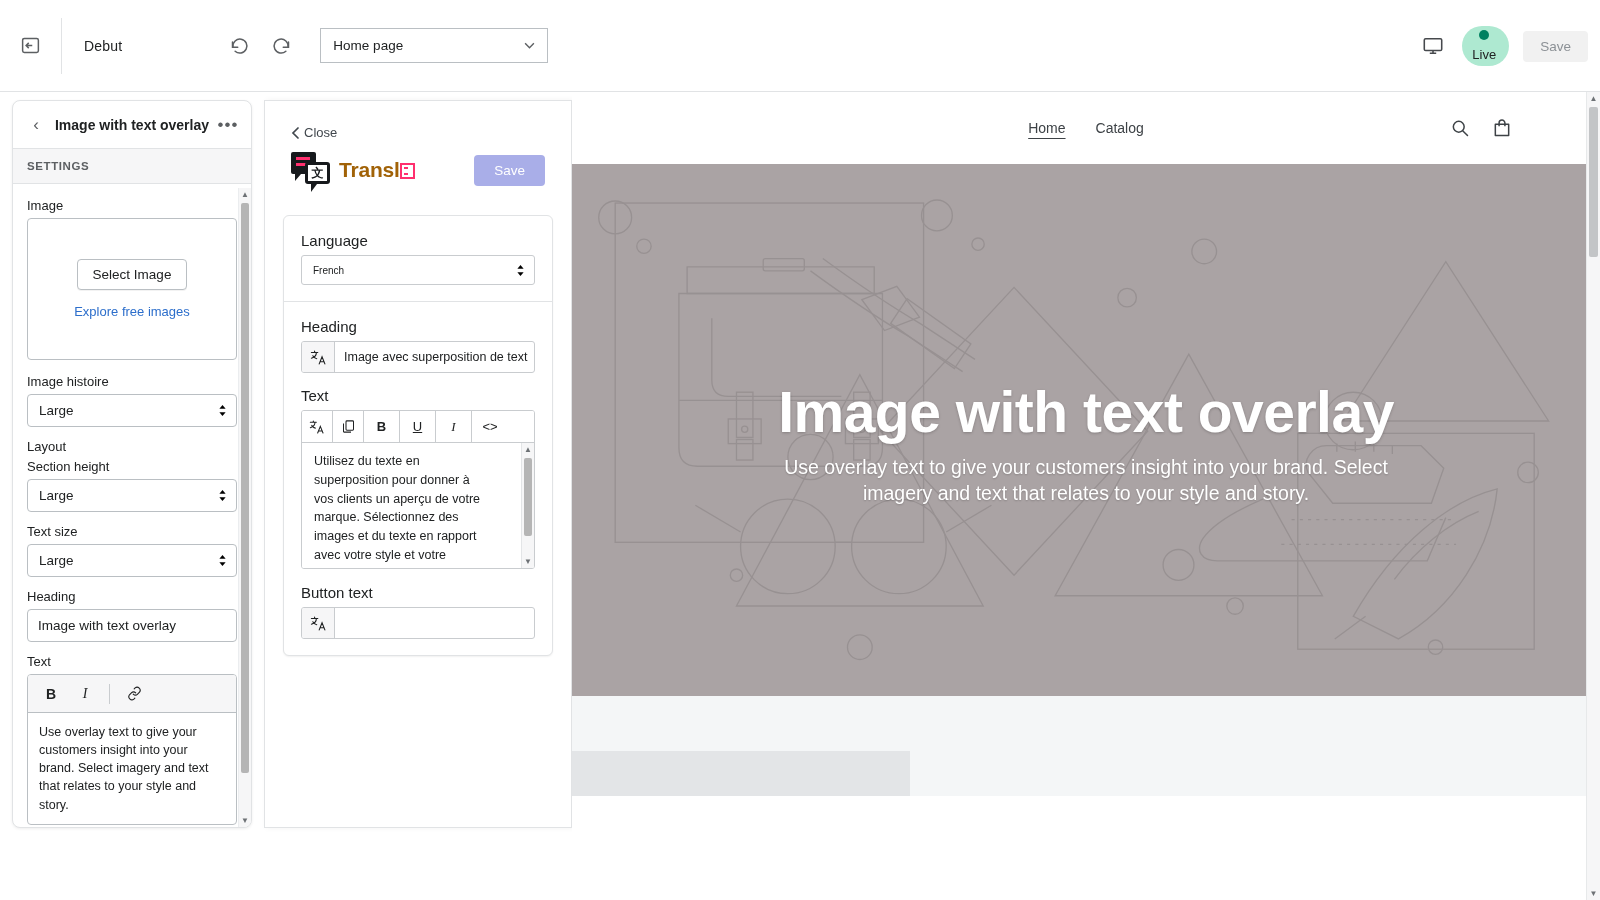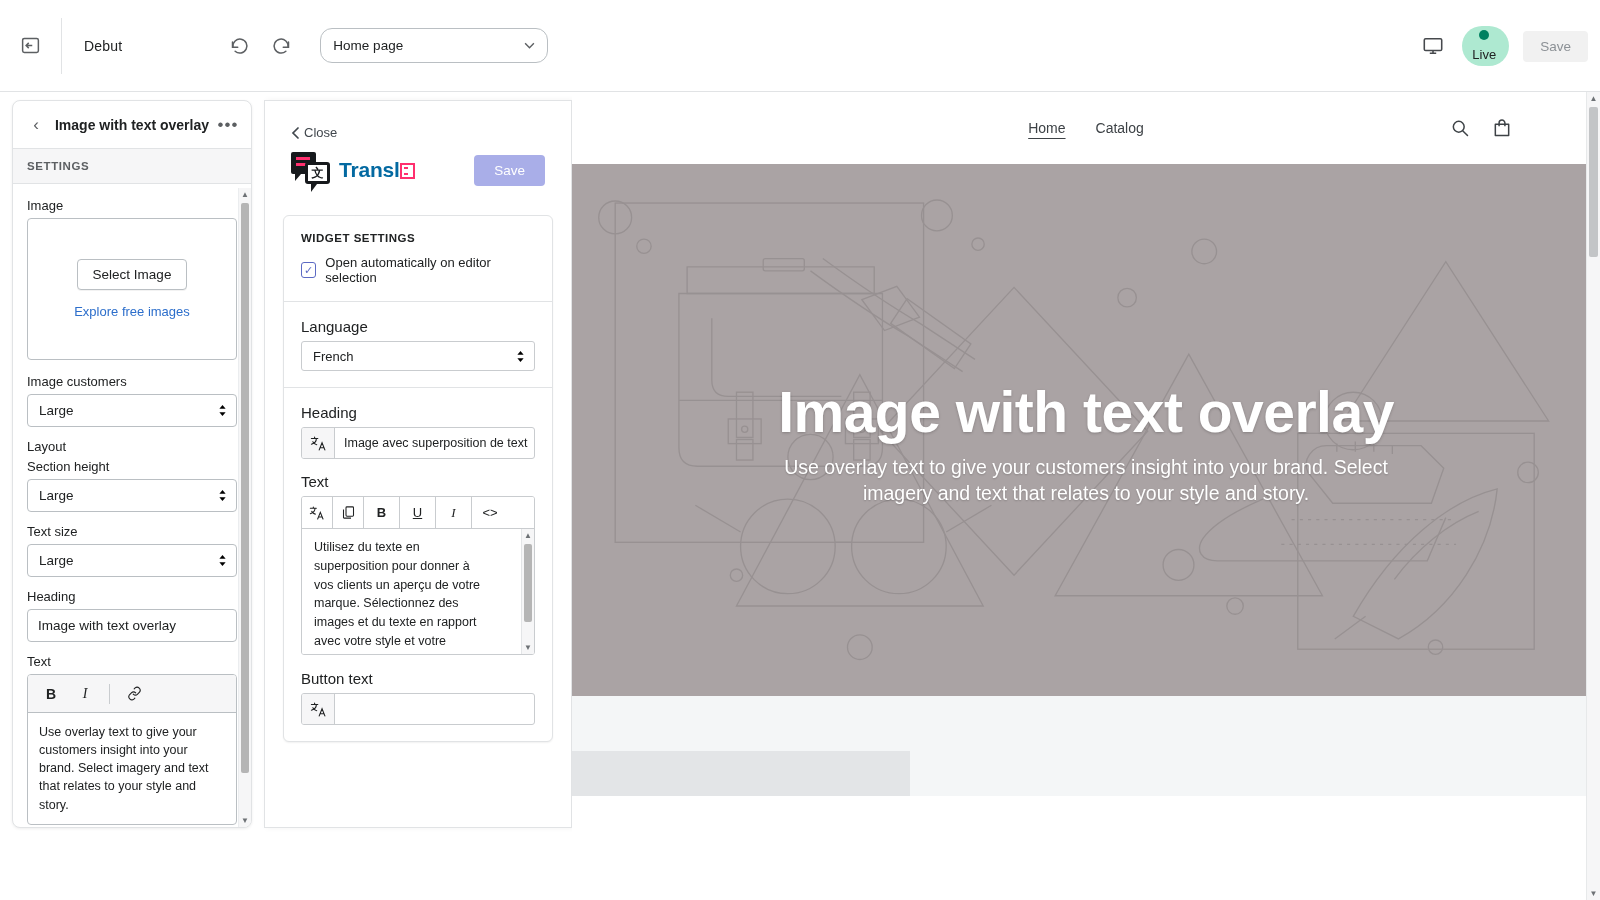--- a/index.html
+++ b/index.html
@@ -28,21 +28,21 @@
   .theme-name {
     margin-left: 22px; font-size: 14px; color: #202223; letter-spacing: .2px;
   }
   .undo-redo { display: flex; margin-left: 102px; gap: 12px; }
   .ic-btn {
     width: 30px; height: 30px; display: flex; align-items: center;
     justify-content: center; border-radius: 4px; cursor: pointer;
   }
   .page-select {
     margin-left: 24px; width: 228px; height: 35px;
-    border: 1px solid #babfc3; border-radius: 12px; background: #fff;
+    border: 1px solid #babfc3; border-radius: 0; background: #fff;
     display: flex; align-items: center; justify-content: space-between;
     padding: 0 12px; cursor: pointer;
   }
   .page-select span { font-size: 13.5px; color: #202223; }
   .topbar-right {
     position: absolute; right: 12px; top: 0; height: 92px;
     display: flex; align-items: center; gap: 14px;
   }
   .live-pill {
     display: flex; align-items: center; gap: 7px;
@@ -157,21 +157,21 @@
   .bub-b {
     position: absolute; left: 14px; top: 10px; width: 25px; height: 22px;
     background: #fff; border: 3px solid #16191c; border-radius: 3px;
     display: flex; align-items: center; justify-content: center;
     font-size: 12px; font-weight: 700; color: #16191c; line-height: 1;
   }
   .bub-b:after {
     content: ""; position: absolute; left: 3px; top: 19px;
     border-left: 6px solid #16191c; border-bottom: 8px solid transparent;
   }
-  .logo-text { font-size: 21px; font-weight: 700; color: #0369a1; letter-spacing: -.2px; text-align: center; }
+  .logo-text { font-size: 21px; font-weight: 700; color: #a16207; letter-spacing: -.2px; text-align: center; }
   .logo-e {
     display: inline-block; width: 15px; height: 16px;
     border: 2px solid #ff2f6e; vertical-align: -2px; position: relative;
   }
   .logo-e:before, .logo-e:after {
     content: ""; position: absolute; left: 2px; right: 5px;
     height: 2px; background: #ff2f6e;
   }
   .logo-e:before { top: 2px; }
   .logo-e:after { bottom: 2px; }
@@ -196,21 +196,21 @@
     background: #fff; display: flex; align-items: center; justify-content: center;
     color: #5c6ac4; font-size: 11px; cursor: pointer;
   }
   .cbrow span { font-size: 13px; color: #202223; }
   .tp-flabel { font-size: 15px; color: #202223; margin-bottom: 6px; }
   .tp-select {
     border: 1px solid #c9cccf; border-radius: 3px; height: 30px;
     display: flex; align-items: center; justify-content: space-between;
     padding: 0 9px 0 11px; background: #fff; cursor: pointer;
   }
-  .tp-select span { font-size: 13px; color: #202223; }
+  .tp-select span { font-size: 10px; color: #202223; }
   .tp-inputgrp {
     display: flex; border: 1px solid #c9cccf; border-radius: 3px; overflow: hidden;
   }
   .tp-icobox {
     width: 33px; background: #f6f6f7; border-right: 1px solid #c9cccf;
     display: flex; align-items: center; justify-content: center; cursor: pointer;
   }
   .tp-inputgrp .val {
     flex: 1; display: flex; align-items: center; padding: 0 9px;
     font-size: 12.5px; color: #202223; height: 30px; overflow: hidden;
@@ -357,21 +357,21 @@
   </div>
   <div class="sb-settings-label">SETTINGS</div>
 
   <div class="sb-body">
     <div class="fld-label">Image</div>
     <div class="img-drop">
       <button class="btn-plain">Select Image</button>
       <div class="link-blue">Explore free images</div>
     </div>
 
-    <div class="fld-label">Image customers</div>
+    <div class="fld-label">Image histoire</div>
     <div class="select-box">
       <span>Large</span>
       <span class="stepper">
         <svg width="9" height="13" viewBox="0 0 10 14">
             <path d="M5 1 1.5 5h7z"></path>
             <path d="M5 13 1.5 9h7z"></path>
           </svg>
       </span>
     </div>
 
@@ -444,27 +444,20 @@
           <div class="bar" style="top:11px;width:10px"></div>
         </div>
         <div class="bub-b">文</div>
       </div>
       <div class="logo-text"><span>Transl</span><span class="logo-e"></span></div>
     </div>
     <button class="tp-save">Save</button>
   </div>
 
   <div class="tp-card">
-    <div class="tp-sec">
-      <div class="tp-heading">WIDGET SETTINGS</div>
-      <div class="cbrow">
-        <div class="cbox">✓</div>
-        <span>Open automatically on editor selection</span>
-      </div>
-    </div>
 
     <div class="tp-sec">
       <div class="tp-flabel">Language</div>
       <div class="tp-select">
         <span>French</span>
         <span class="stepper">
           <svg width="9" height="13" viewBox="0 0 10 14">
               <path d="M5 1 1.5 5h7z"></path>
               <path d="M5 13 1.5 9h7z"></path>
             </svg>

